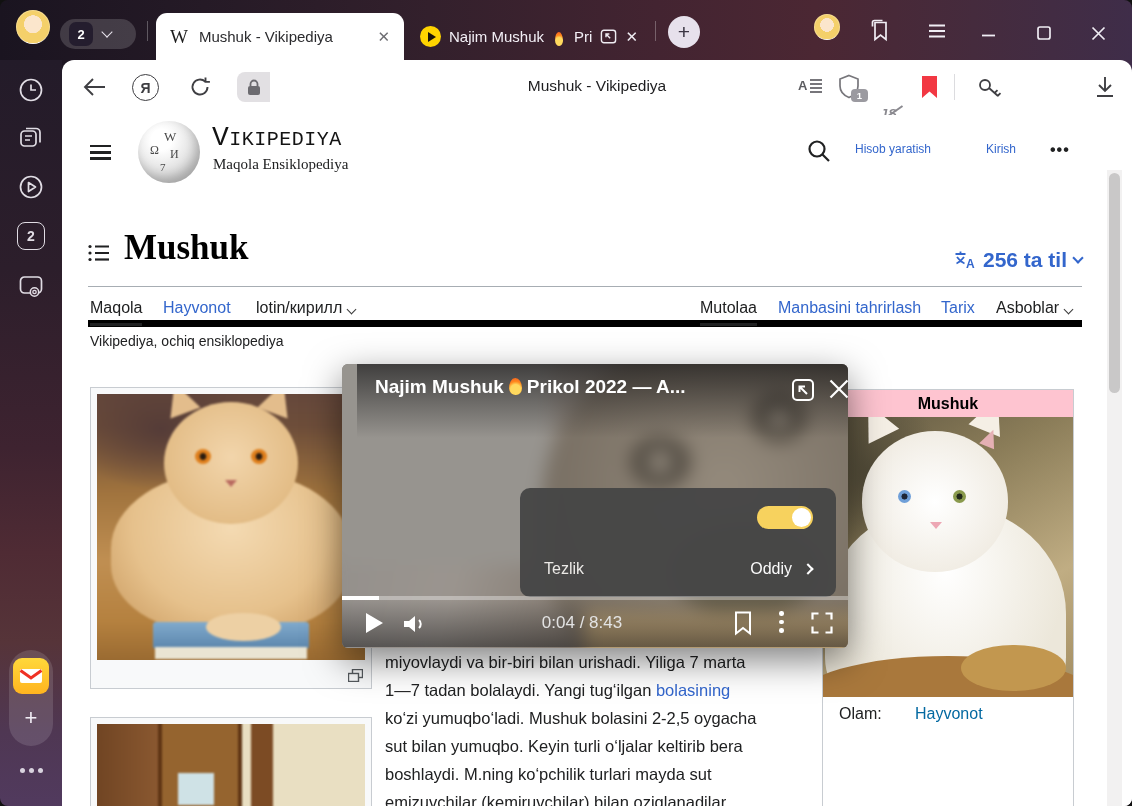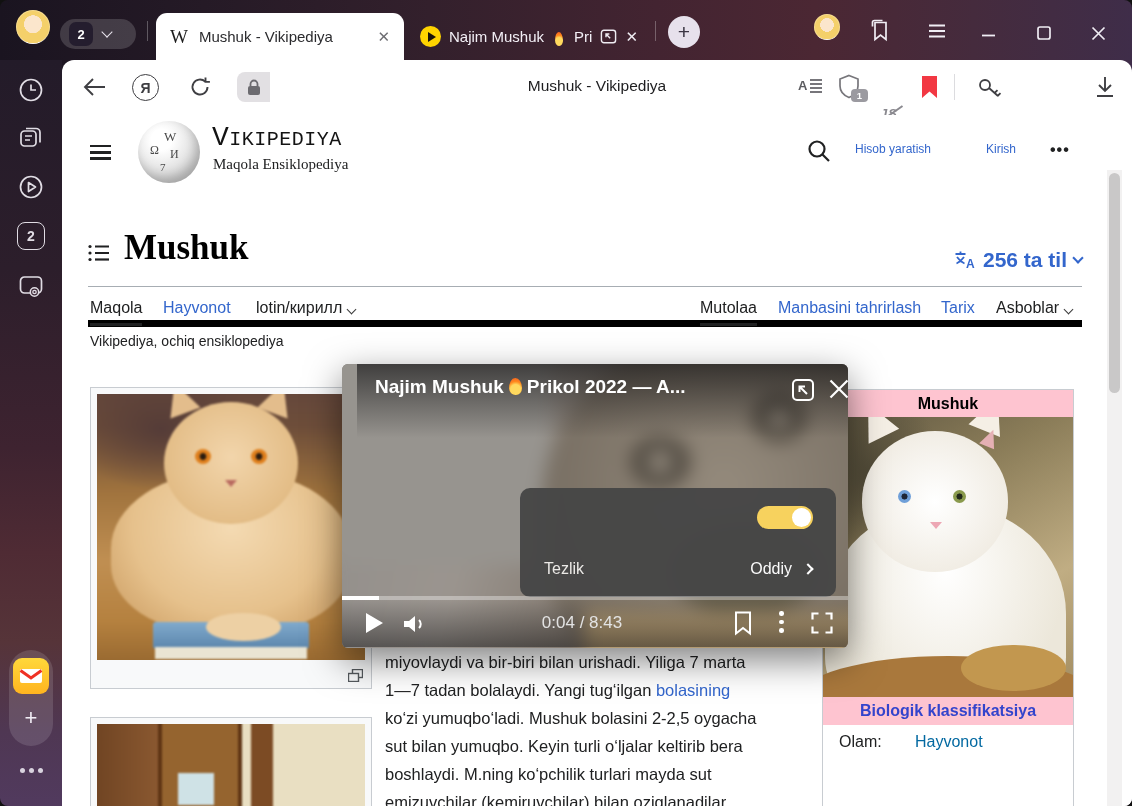--- a/index.html
+++ b/index.html
@@ -437,21 +437,20 @@
             <div class="abs" style="left:16%; top:-3%; width:0; height:0; border-left:17px solid transparent; border-right:17px solid transparent; border-bottom:36px solid #f5efe5; transform:rotate(-26deg);"></div>
             <div class="abs" style="left:60%; top:-5%; width:0; height:0; border-left:17px solid transparent; border-right:17px solid transparent; border-bottom:36px solid #f5efe5; transform:rotate(22deg);"></div>
             <div class="abs" style="left:63%; top:6%; width:0; height:0; border-left:8px solid transparent; border-right:8px solid transparent; border-bottom:18px solid #e5b0b4; transform:rotate(22deg);"></div>
             <div class="abs" style="left:31%; top:27%; width:13px; height:13px; border-radius:50%; background:radial-gradient(circle,#1e2636 30%,#6f9fd8 36%);"></div>
             <div class="abs" style="left:52%; top:27%; width:13px; height:13px; border-radius:50%; background:radial-gradient(circle,#22281a 30%,#8a9a4d 36%);"></div>
             <div class="abs" style="left:43%; top:38%; width:0; height:0; border-left:6px solid transparent; border-right:6px solid transparent; border-top:7px solid #eda7b4;"></div>
             <div class="abs" style="left:-8%; bottom:-14%; width:116%; height:30%; border-radius:50%; background:#a9783c;"></div>
             <div class="abs" style="left:55%; bottom:4%; width:40%; height:16%; border-radius:50%; background:#c2974f;"></div>
           </div>
         </div>
-        <div class="ib-sec">Biologik klassifikatsiya</div>
         <div class="ib-row">
           <span class="ib-lab">Olam:</span>
           <a class="ib-val">Hayvonot</a>
         </div>
       </div>
 
       <div class="sbar">
         <div class="sthumb"></div>
 
       </div>

